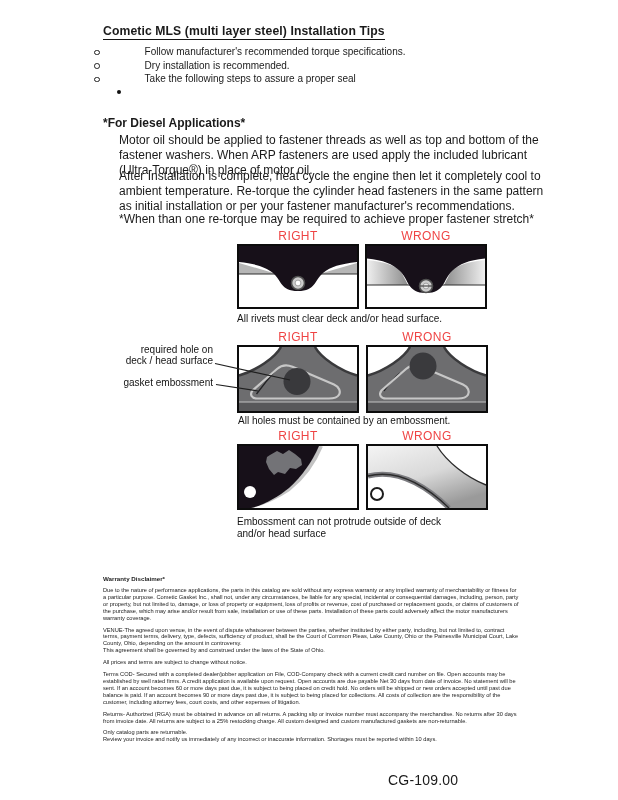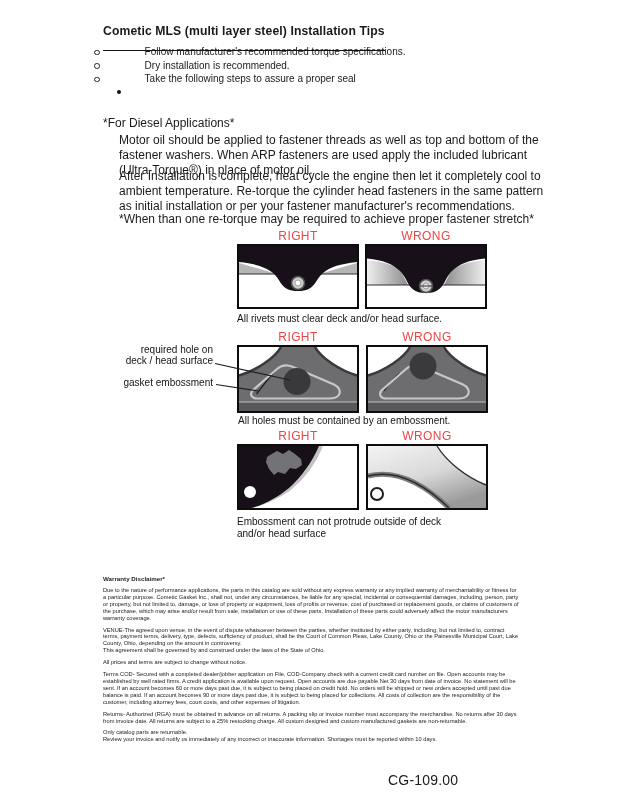--- a/index.html
+++ b/index.html
@@ -1,26 +1,26 @@
 <!DOCTYPE html>
 <html><head>
 <meta charset="utf-8">
 <style>
   html,body{margin:0;padding:0;background:#fff;}
   .page{position:relative;width:618px;height:800px;background:#ffffff;
         font-family:"Liberation Sans",sans-serif;color:#1a1a1a;overflow:hidden;}
   .abs{position:absolute;}
   .title{left:103px;top:24px;font-size:12.2px;font-weight:bold;
-         border-bottom:1.6px solid #141414;padding-bottom:12px;letter-spacing:.1px;}
+         border-bottom:1.6px solid #141414;padding-bottom:1px;letter-spacing:.1px;}
   .bullets{left:94px;top:45px;width:440px;font-size:10px;line-height:13.5px;}
   .brow{display:flex;gap:40px;}
   .dot1{flex:none;width:3.6px;height:3.6px;border:1px solid #222;border-radius:50%;margin:4.6px 5px 0 0;}
   .sub{margin-left:23px;}
   .dot2{flex:none;width:4.4px;height:4.4px;background:#111;border-radius:50%;margin:4.6px 4px 0 0;}
-  .h2{left:103px;font-size:12px;font-weight:normal;}
+  .h2{left:103px;font-size:12px;font-weight:bold;}
   .para{left:119px;width:432px;font-size:12px;line-height:15px;}
   .rw{position:absolute;width:122px;text-align:center;font-size:12px;letter-spacing:.4px;color:#ef4444;}
   .cap{position:absolute;font-size:10px;line-height:12px;color:#141414;white-space:pre-line;}
   .side{position:absolute;left:93px;width:120px;text-align:right;font-size:10px;line-height:11px;
         color:#141414;white-space:pre-line;}
   .fig{position:absolute;}
   .legal{left:103px;top:575px;width:418px;color:#222;}
   .legal .lh{font-size:6.2px;font-weight:bold;margin:0 0 5px 0;}
   .legal p{font-size:5.7px;line-height:6.9px;margin:0 0 5px 0;white-space:pre-line;}
   .pageno{left:388px;top:756px;font-size:14px;letter-spacing:.2px;color:#1a1a1a;margin-top:16px;}

